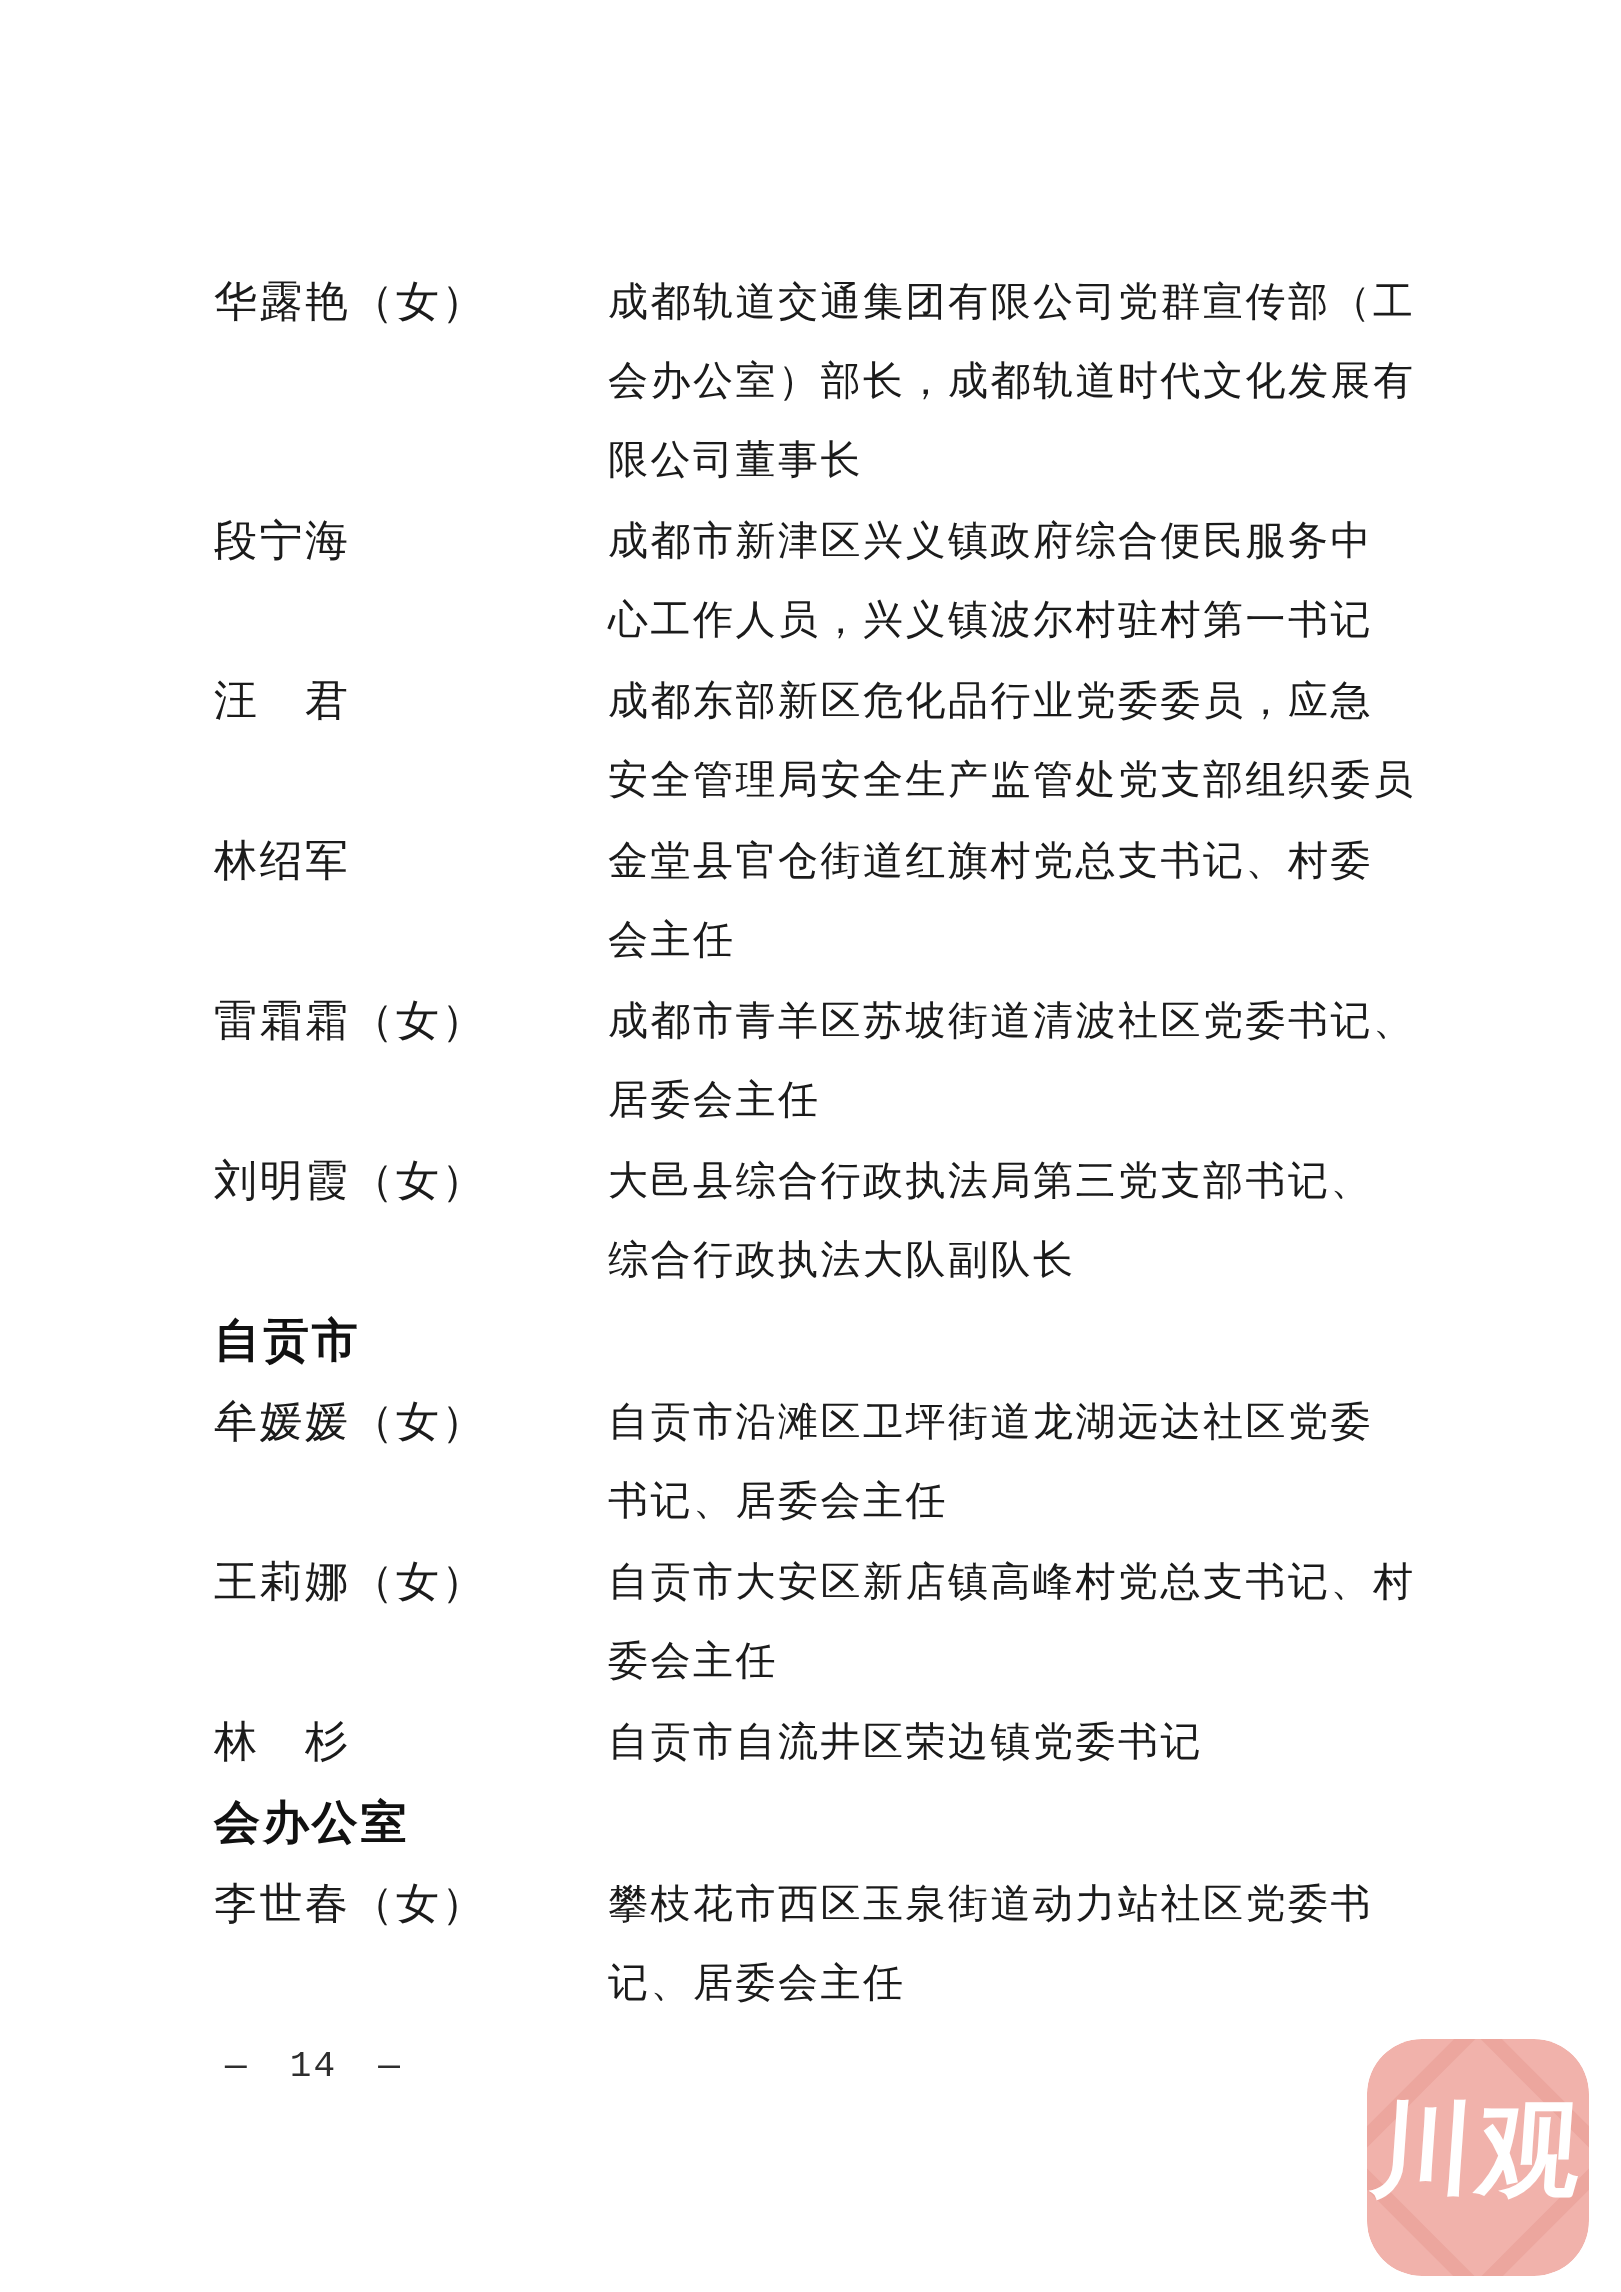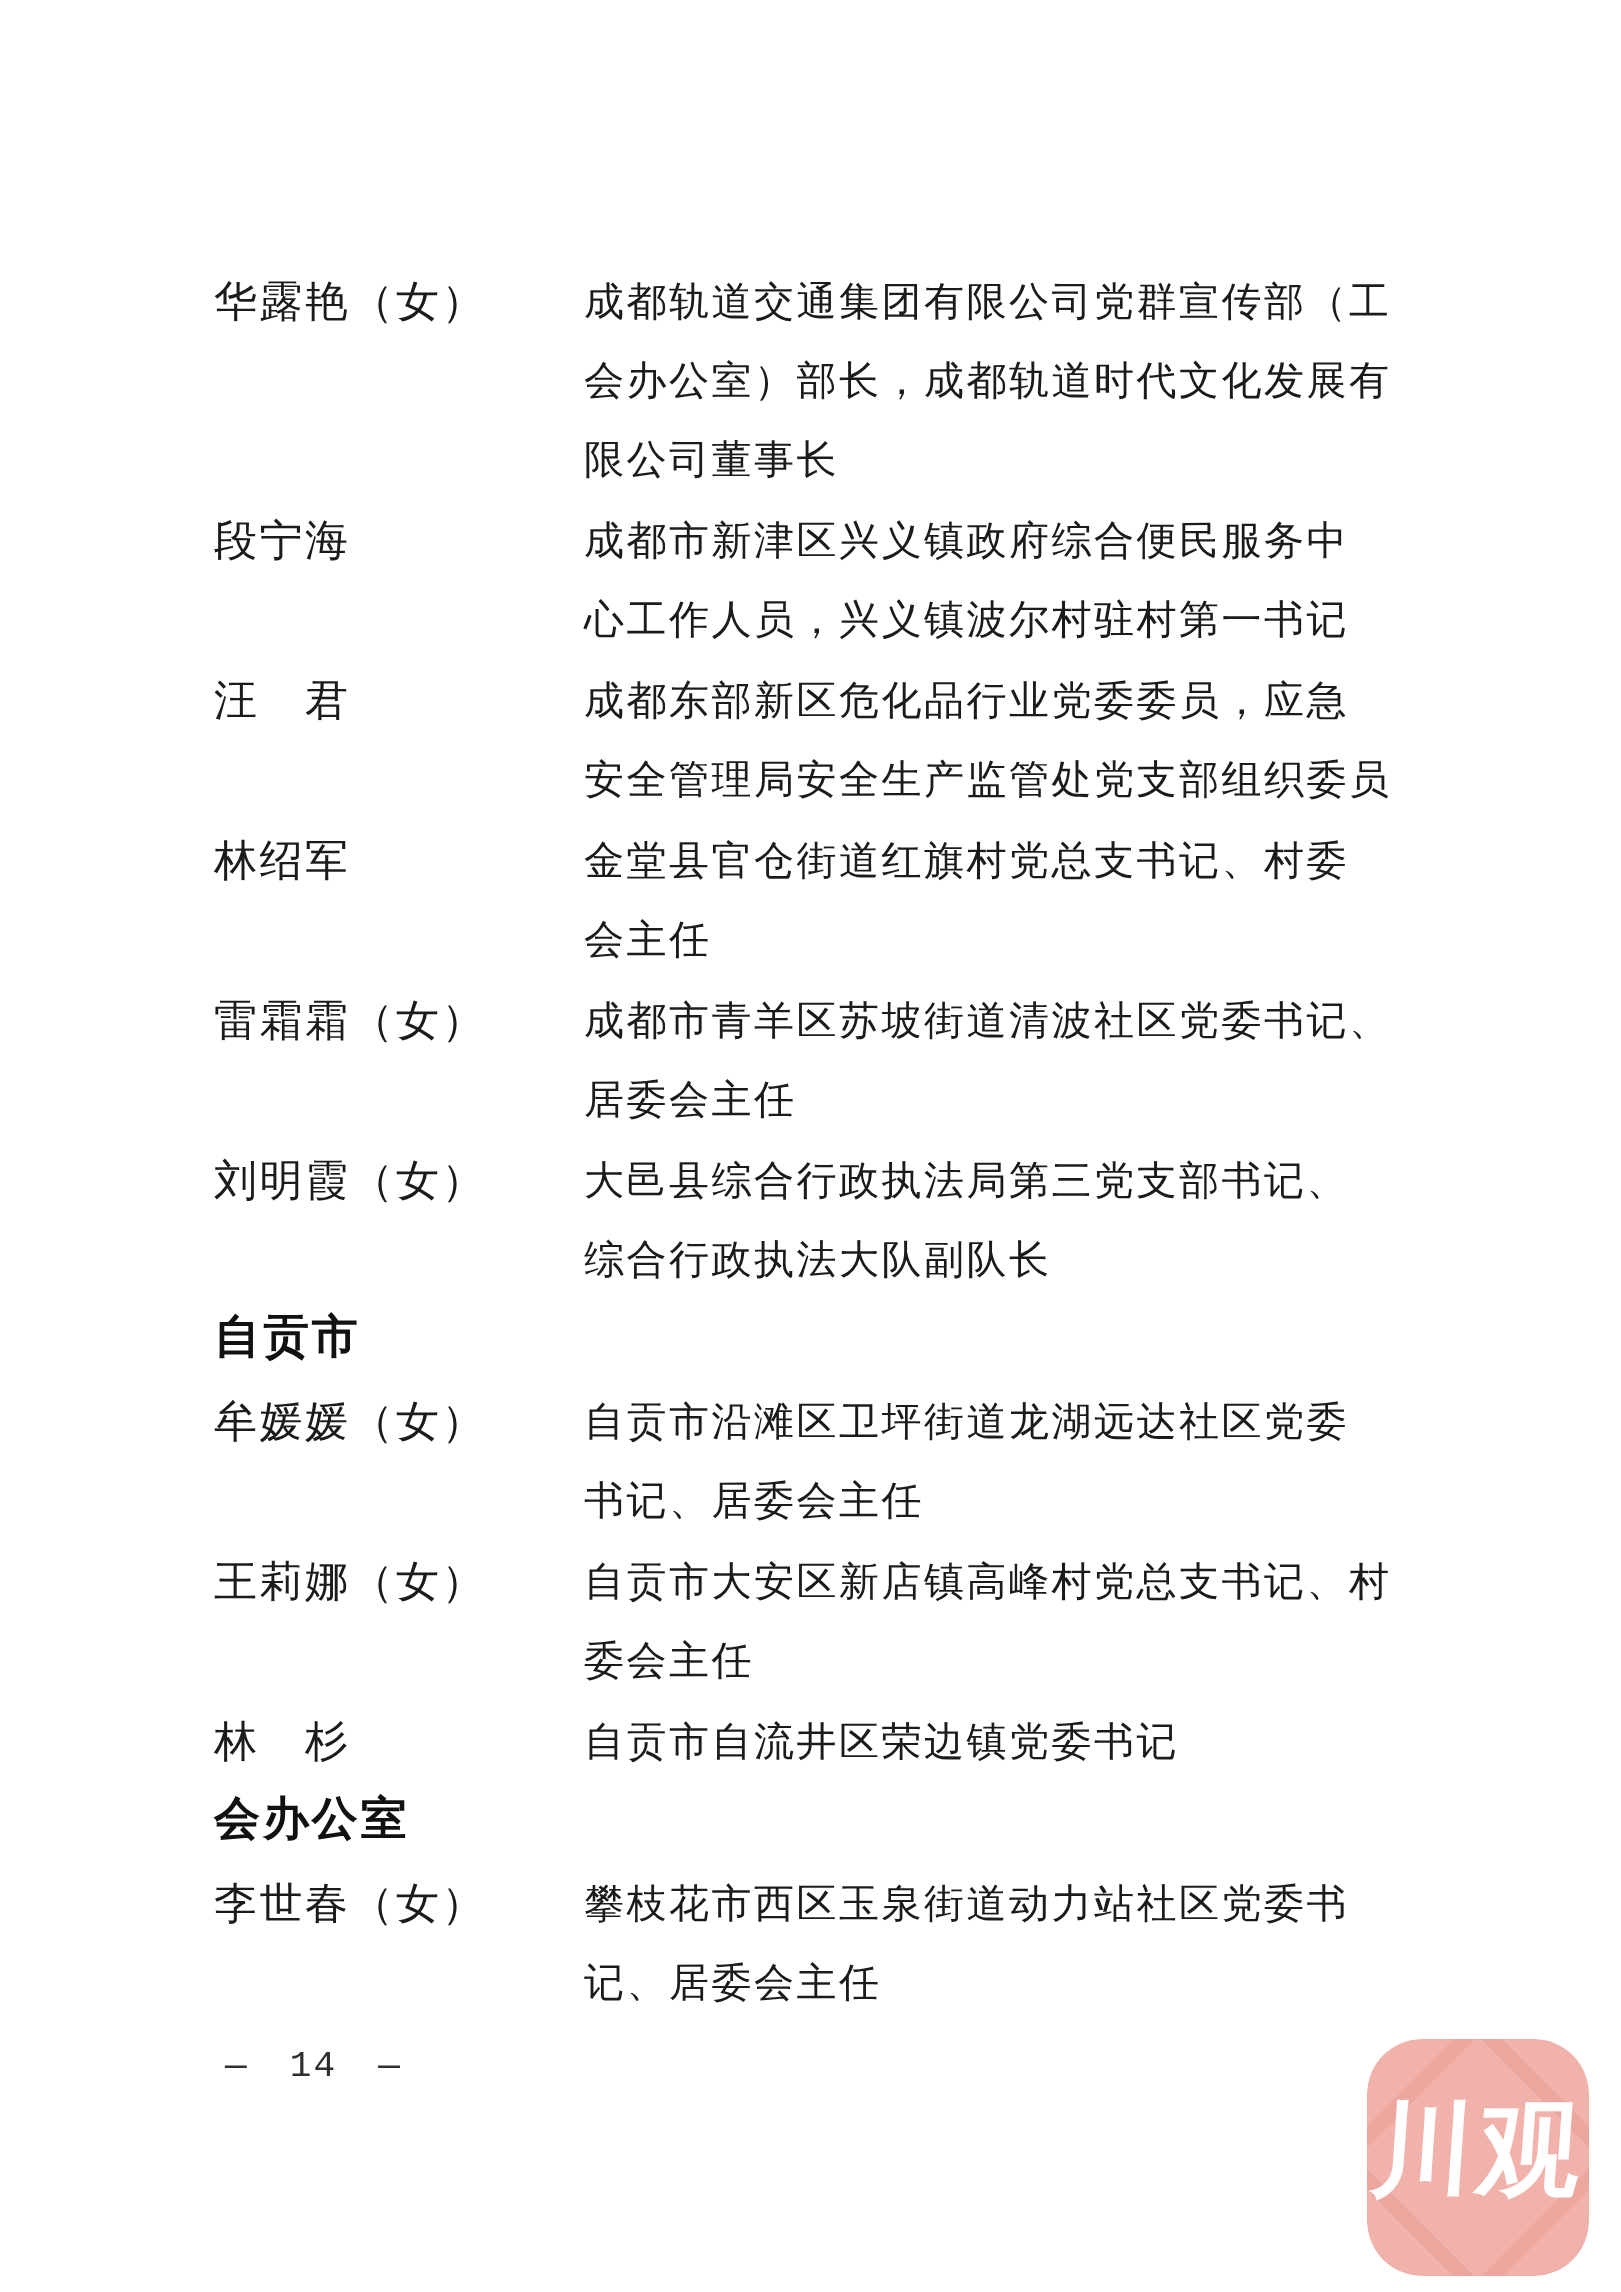--- a/index.html
+++ b/index.html
@@ -15,38 +15,39 @@
   .content {
     position: absolute;
     left: 214px;
     top: 262px;
     width: 1353px;
   }
   .entry {
     display: flex;
     align-items: flex-start;
     margin-bottom: 2px;
+    gap: 24px;
   }
   .name {
     width: 370px;
     flex: 0 0 370px;
     font-size: 43px;
     line-height: 79px;
     letter-spacing: 2.5px;
     white-space: pre;
   }
   .role {
     width: 970px;
     font-size: 40px;
     line-height: 79px;
     letter-spacing: 2.5px;
     white-space: pre-line;
   }
   .section-header {
-    font-family: Liberation Mono, monospace;
+    font-family: Liberation Serif, serif;
     font-weight: 700;
     font-size: 46px;
     line-height: 79px;
     letter-spacing: 2.9px;
     margin: 2px 0;
     color: #111;
   }
   .page-number {
     position: absolute;
     left: 225px;

